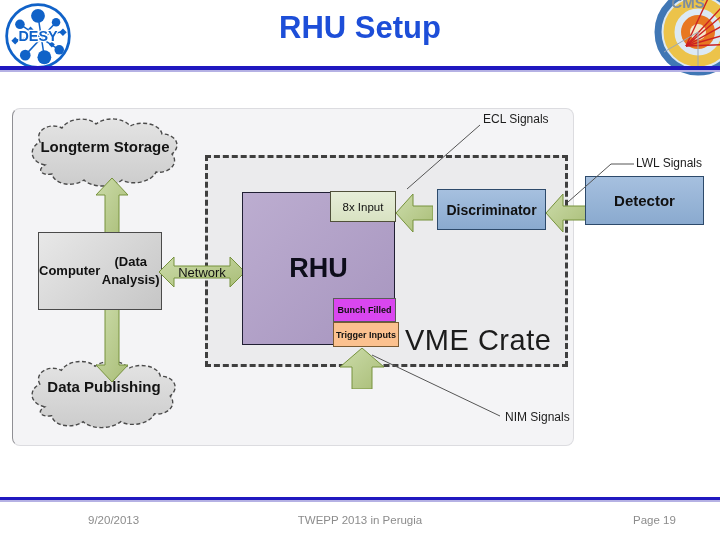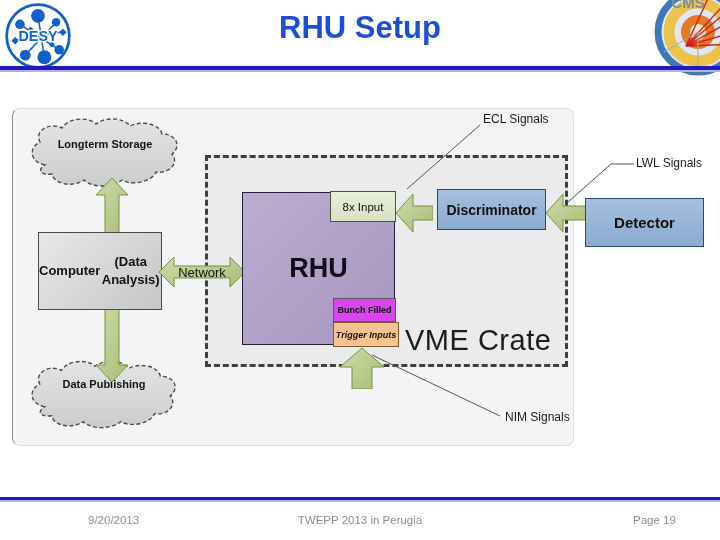--- a/index.html
+++ b/index.html
@@ -38,33 +38,33 @@
     background:linear-gradient(135deg,#e8e8e8,#c6c6c6); border:1px solid #4a4a4a;
     font-size:13px; font-weight:bold; flex-direction:row; line-height:1.35;}
   .rhu-box{left:242px; top:192px; width:153px; height:153px;
     background:linear-gradient(135deg,#bcadd0,#a795bf); border:1.5px solid #201f33;
     font-size:27px; font-weight:bold; color:#0d0d1a;}
   .input-box{left:330px; top:191px; width:66px; height:31px;
     background:linear-gradient(180deg,#e7eed9,#d8e2c2); border:1px solid #50503a; font-size:11.5px;}
   .bunch-box{left:333px; top:298px; width:63px; height:24px;
     background:#d946ef; border:1px solid #5a5a5a; font-size:9px; font-weight:bold;}
   .trigger-box{left:333px; top:322px; width:66px; height:25px;
-    background:#fbc18f; border:1px solid #7a5a33; font-size:9px; font-weight:bold;font-style:italic;}
+    background:#fbc18f; border:1px solid #7a5a33; font-size:9px; font-weight:bold;}
   .disc-box{left:437px; top:189px; width:109px; height:41px;
     background:linear-gradient(180deg,#a6c0df,#8aaacf); border:1px solid #2d4a6b;
     font-size:14px; font-weight:bold;}
-  .detector-box{left:585px; top:198px; width:119px; height:49px;
+  .detector-box{left:585px; top:176px; width:119px; height:49px;
     background:linear-gradient(180deg,#a6c0df,#8aaacf); border:1px solid #2d4a6b;
     font-size:15px; font-weight:bold;}
   .timing-box{left:303px; top:388px; width:120px; height:26px;
     background:#fac090; border:1px solid #99612f; font-size:11.5px;}
   
   .cloud{position:absolute;}
   .cloud-label{position:absolute; display:flex; align-items:center; justify-content:center;
-    font-size:11px; font-weight:bold; color:#141414;}
+    font-size:15px; font-weight:bold; color:#141414;}
   .lt-cloud{left:20px; top:110px;}
   .lt-cloud-label{left:30px; top:138px; width:150px;}
   .dp-cloud{left:20px; top:352px;}
   .dp-cloud-label{left:28px; top:378px; width:152px;}
   
   .arrow{position:absolute;}
   .net-label{position:absolute; left:159px; top:252px; width:86px; height:40px;
     display:flex; align-items:center; justify-content:center; font-size:13px; color:#111;}
   
   .sig{position:absolute; font-size:12px; color:#1c1c1c; white-space:nowrap;}

